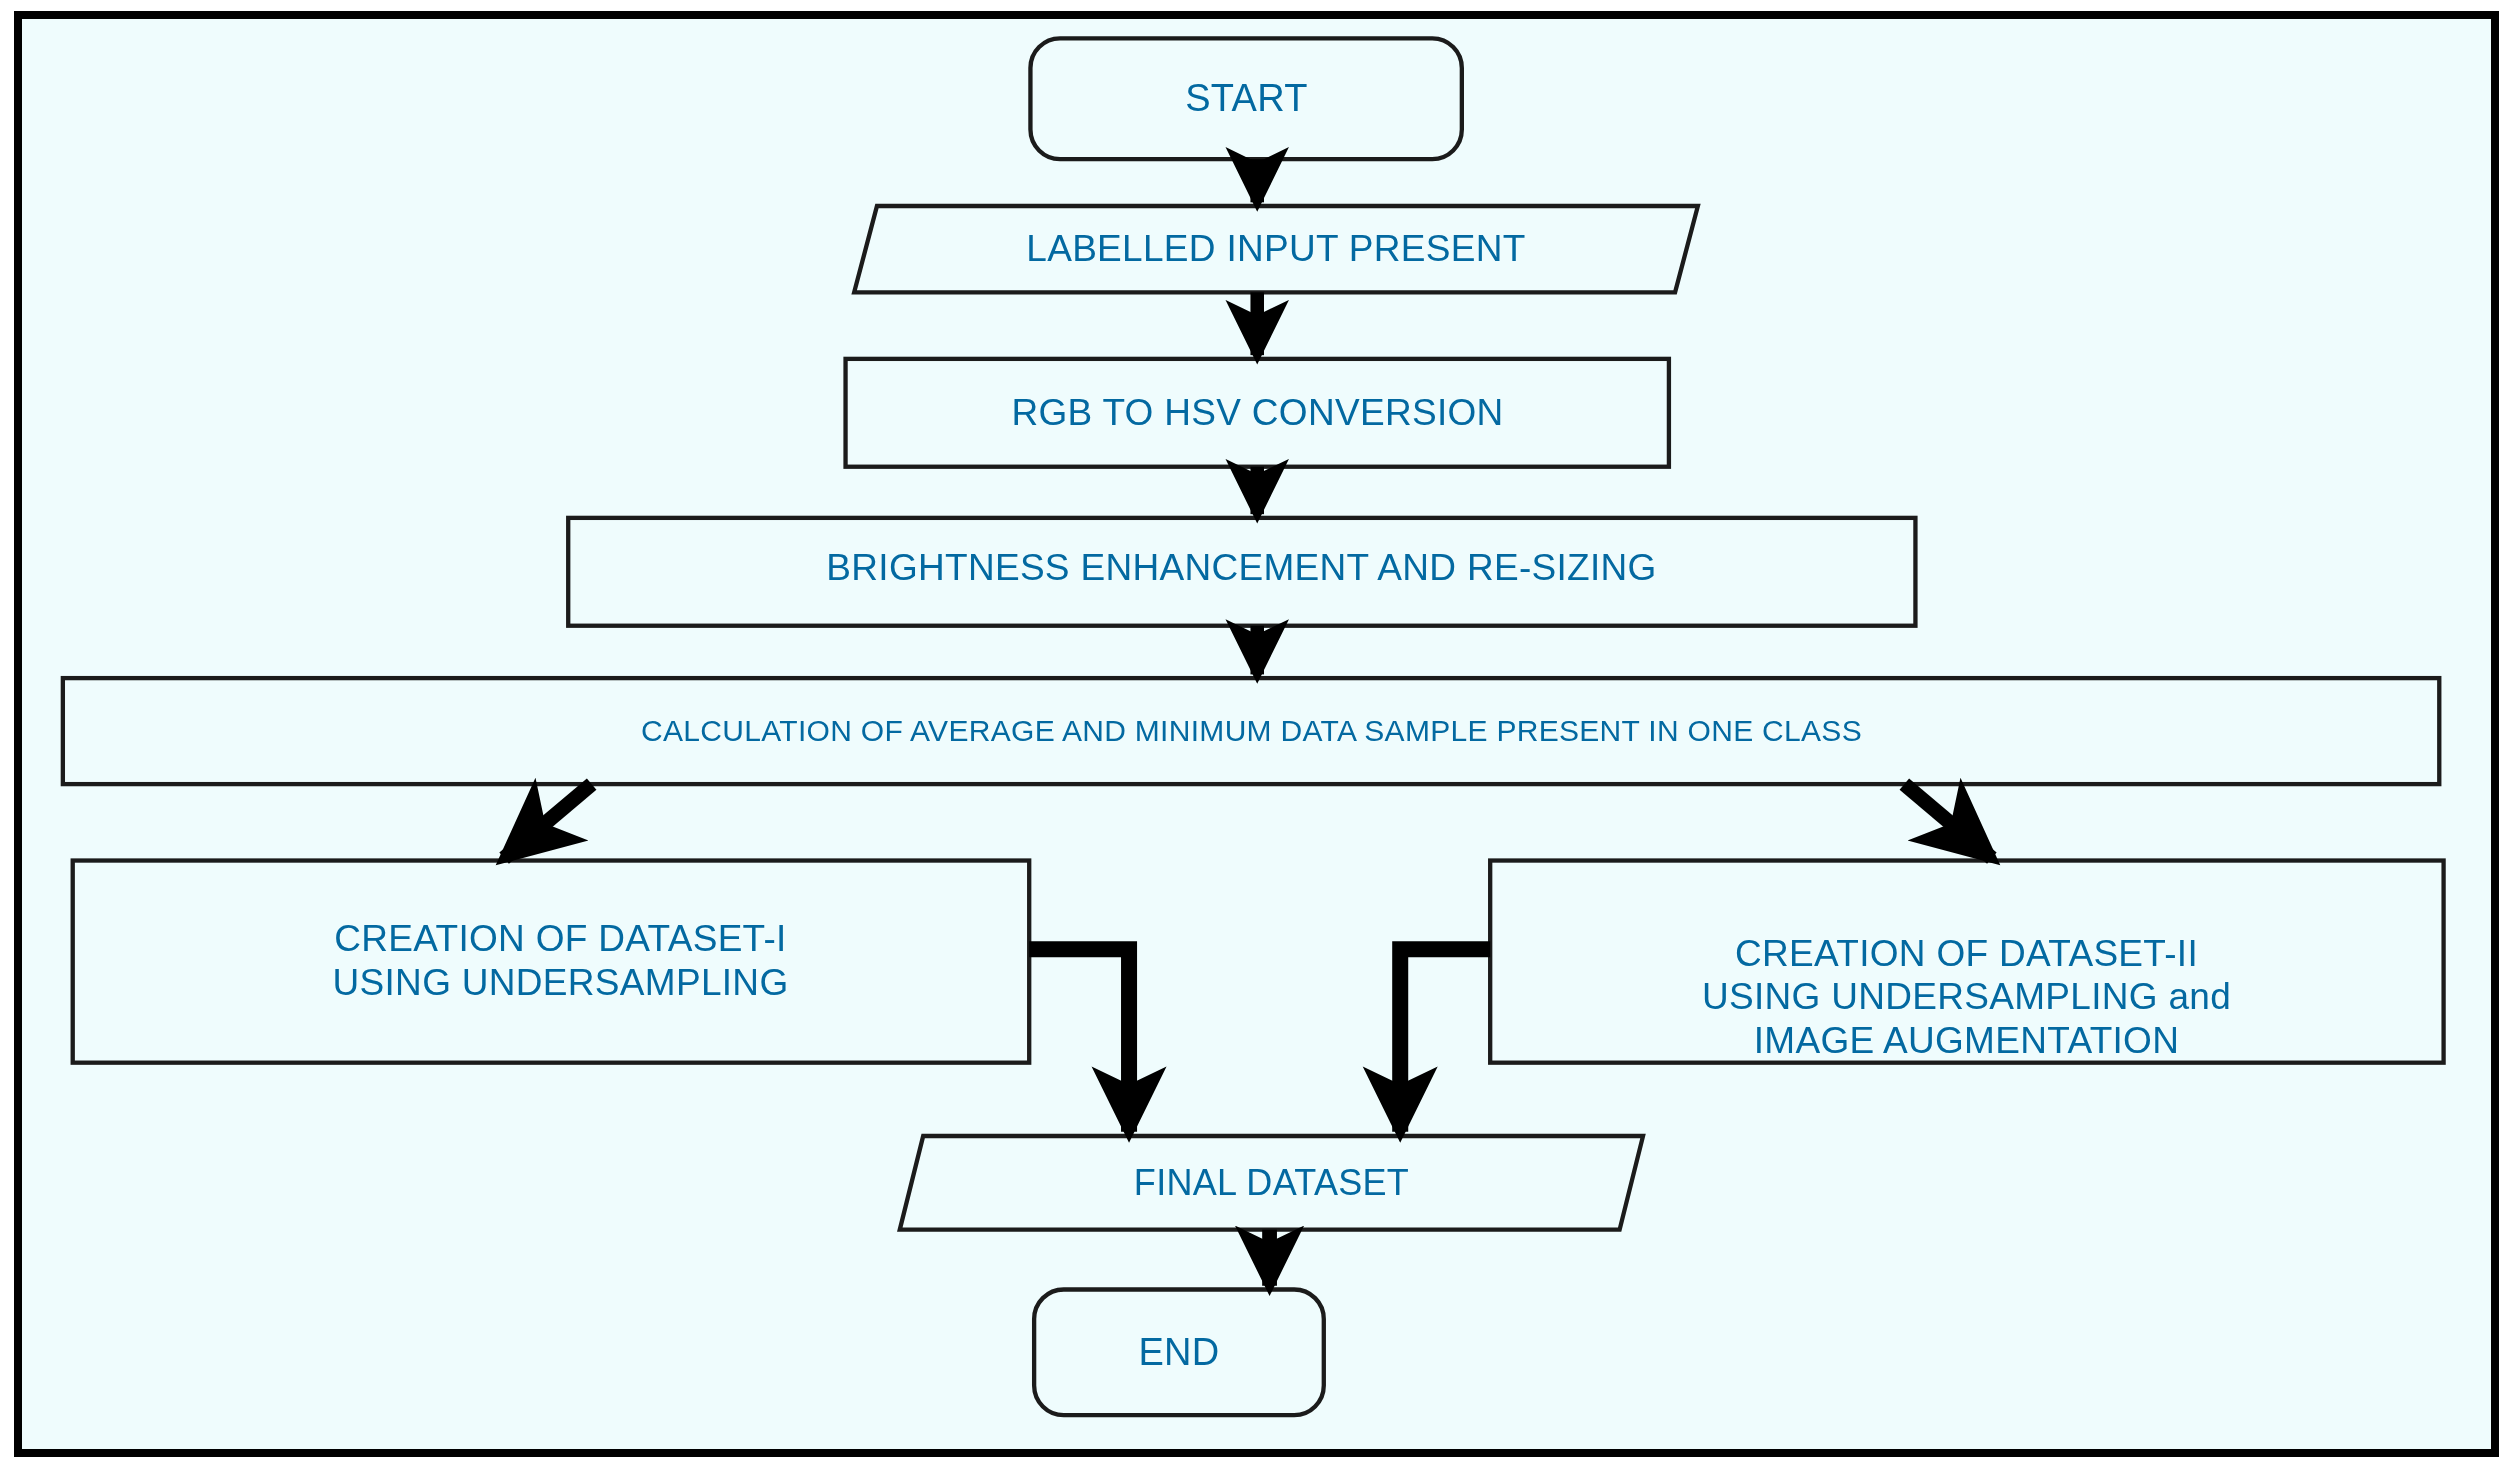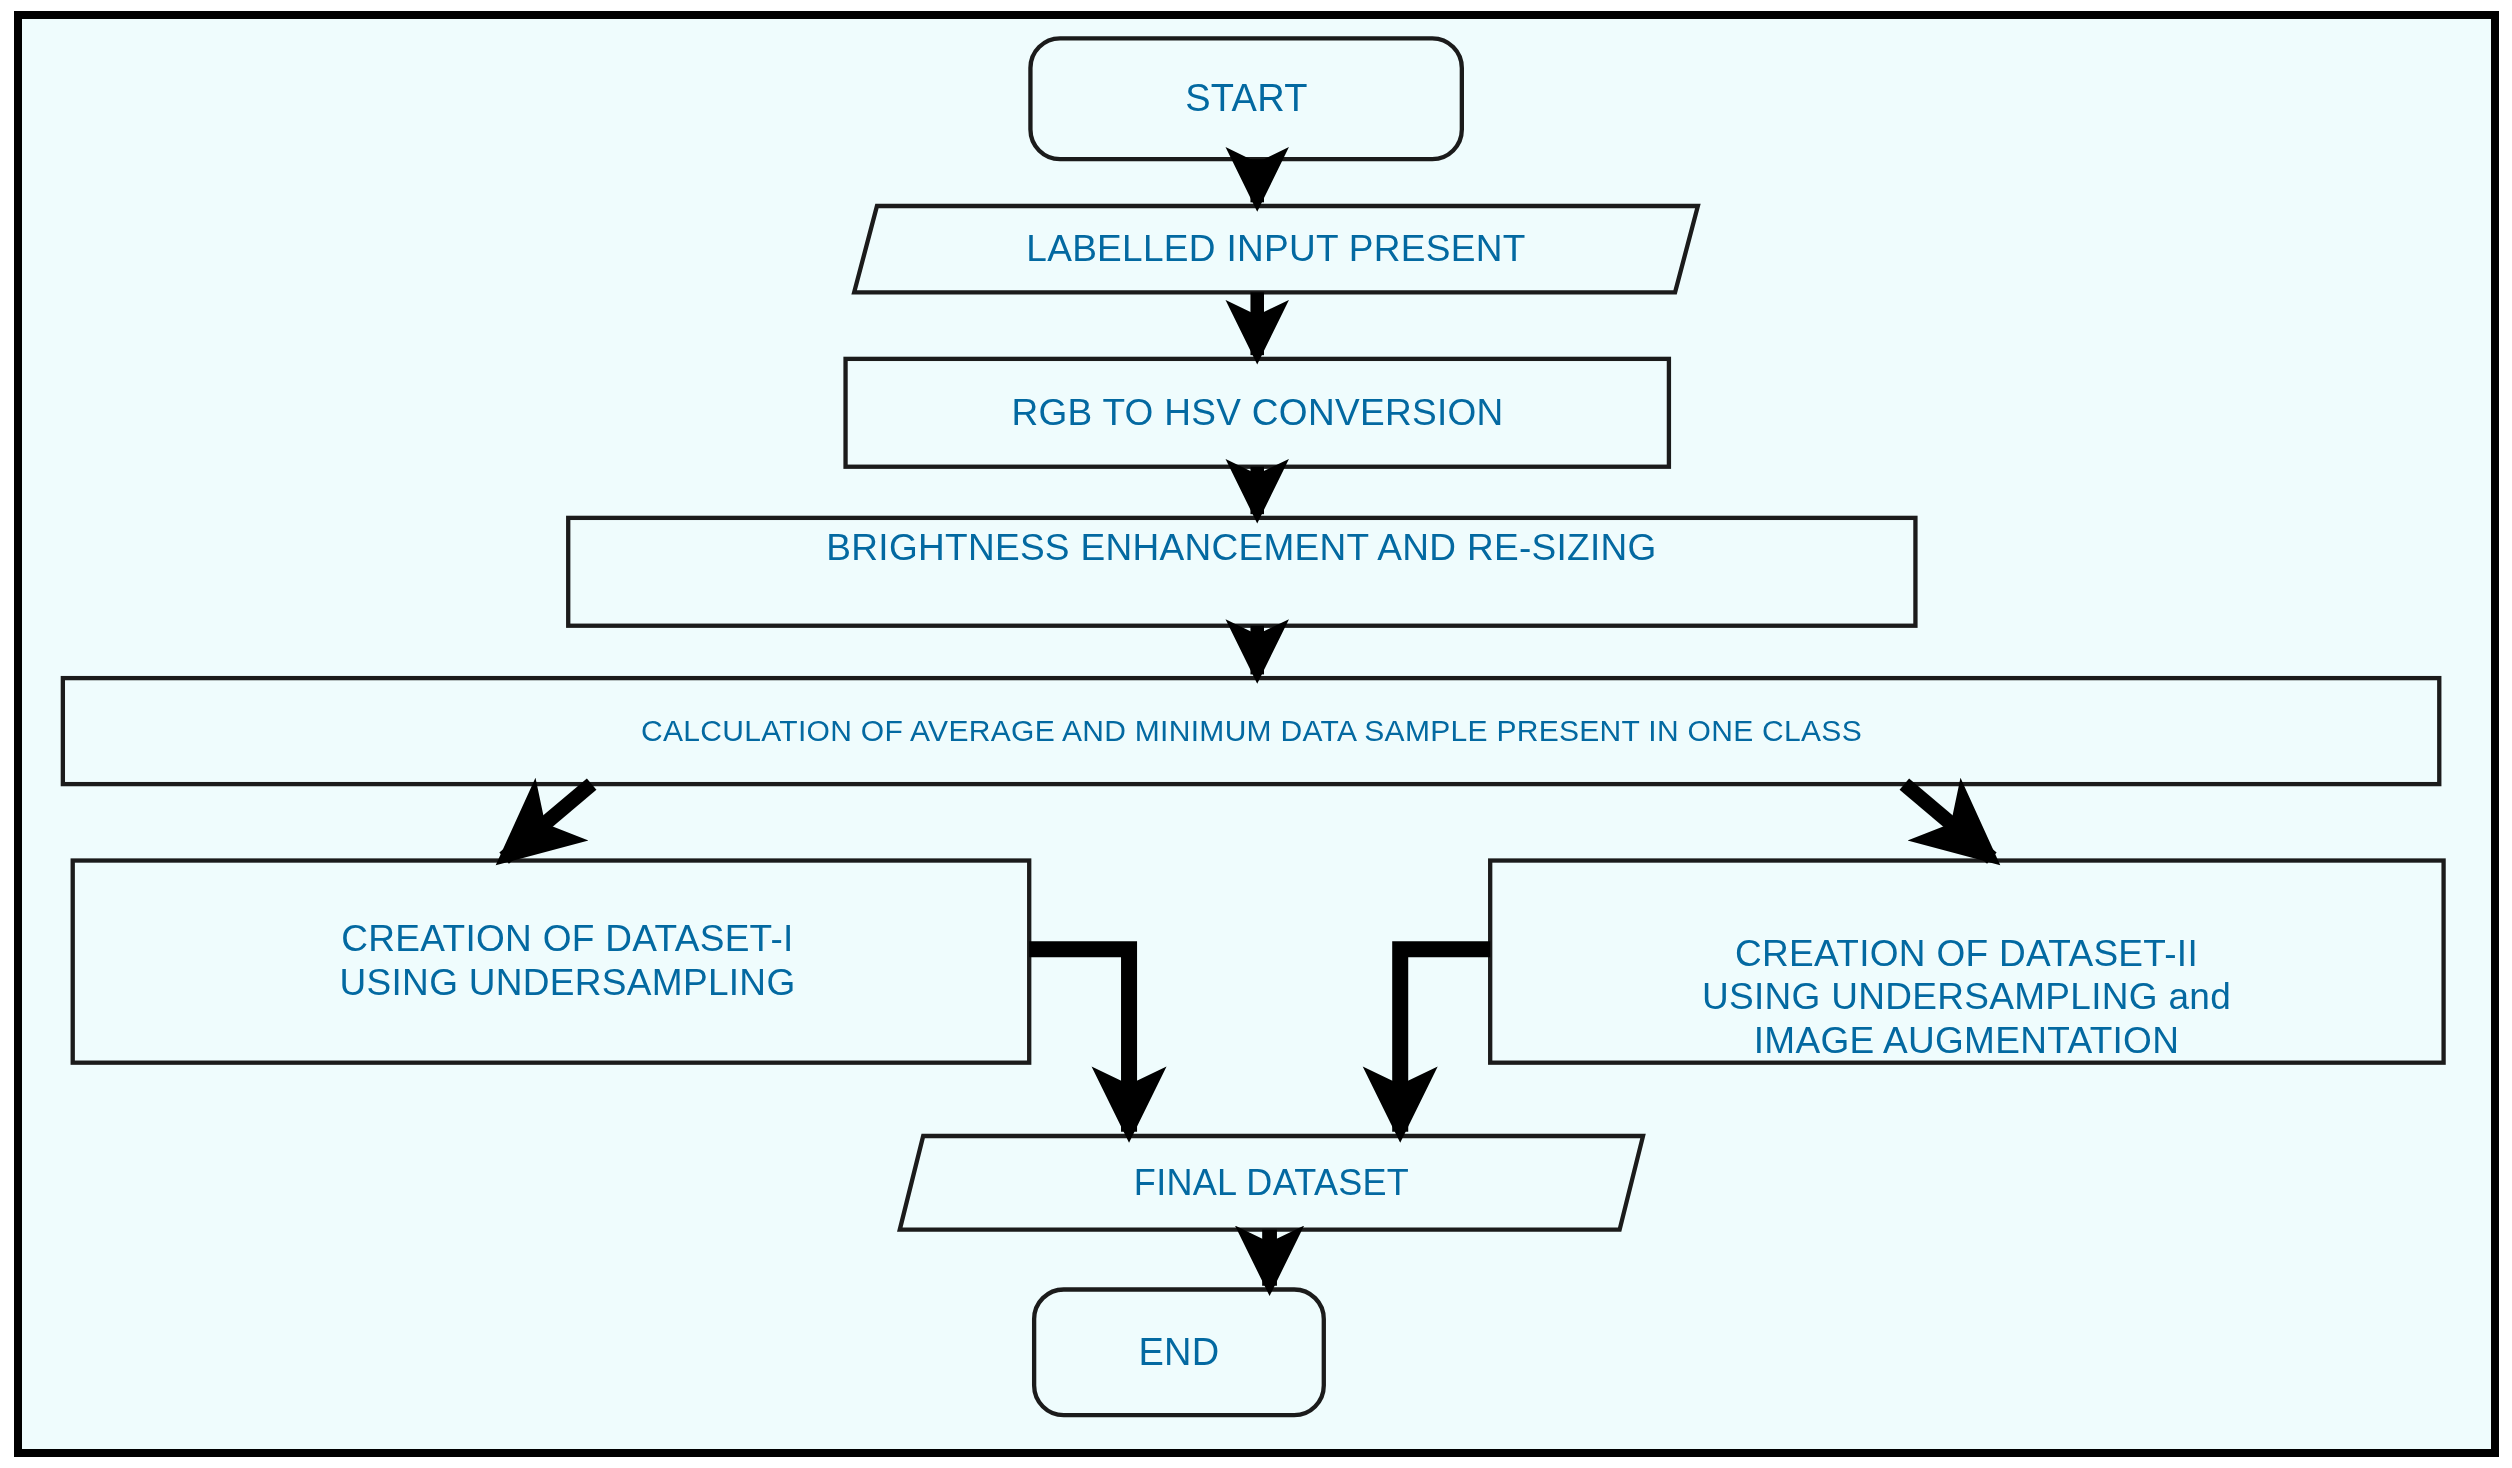--- a/index.html
+++ b/index.html
@@ -112,25 +112,25 @@
 
     <line x1="2060" y1="1995" x2="2060" y2="2086" stroke="#000000" stroke-width="24" marker-end="url(#arrowBig)"></line>
   </svg>
 
   <div class="node-label fs-start" style="left:1031px; top:38px; width:431px; height:121px;">START</div>
 
   <div class="node-label fs-proc" style="left:854px; top:206px; width:844px; height:86px;">LABELLED INPUT PRESENT</div>
 
   <div class="node-label fs-proc" style="left:846px; top:359px; width:823px; height:108px;">RGB TO HSV CONVERSION</div>
 
-  <div class="node-label fs-proc" style="left:568px; top:494px; width:1347px; height:108px;">BRIGHTNESS ENHANCEMENT AND RE-SIZING</div>
+  <div class="node-label fs-proc" style="left:568px; top:514px; width:1347px; height:108px;">BRIGHTNESS ENHANCEMENT AND RE-SIZING</div>
 
   <div class="node-label fs-wide" style="left:63px; top:678px; width:2377px; height:106px;">CALCULATION OF AVERAGE AND MINIMUM DATA SAMPLE PRESENT IN ONE CLASS</div>
 
-  <div class="node-label fs-branch" style="left:89px; top:860px; width:957px; height:202px;">CREATION OF DATASET-I
+  <div class="node-label fs-branch" style="left:82px; top:860px; width:957px; height:202px;">CREATION OF DATASET-I
 USING UNDERSAMPLING</div>
 
   <div class="node-label fs-branch" style="left:1490px; top:860px; width:953px; height:202px;margin-top:36px;">CREATION OF DATASET-II
 USING UNDERSAMPLING and
 IMAGE AUGMENTATION</div>
 
   <div class="node-label fs-final" style="left:900px; top:1136px; width:743px; height:94px;">FINAL DATASET</div>
 
   <div class="node-label fs-start" style="left:1034px; top:1289px; width:290px; height:126px;">END</div>
 

